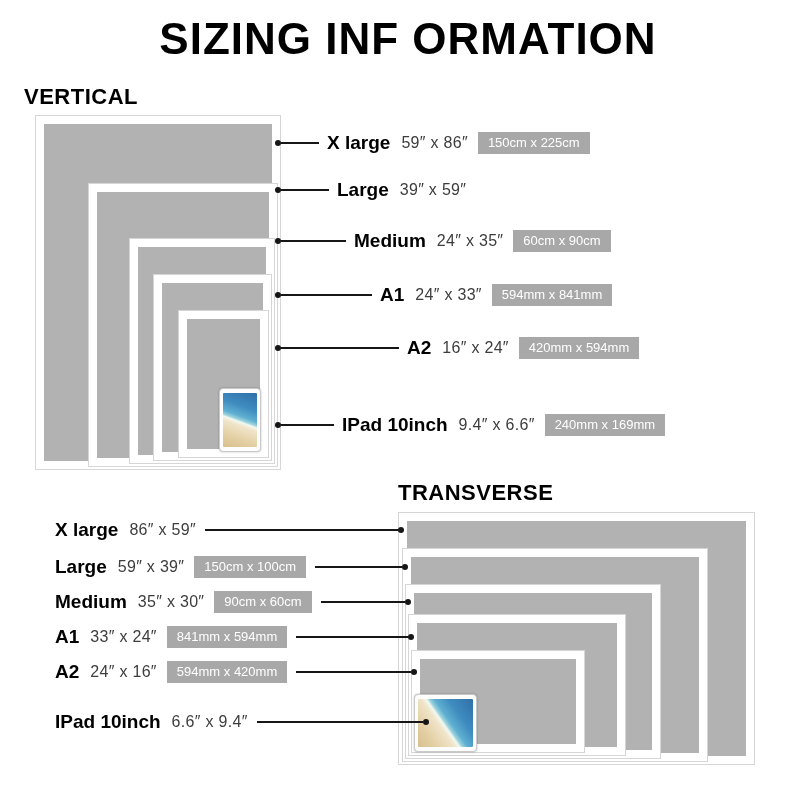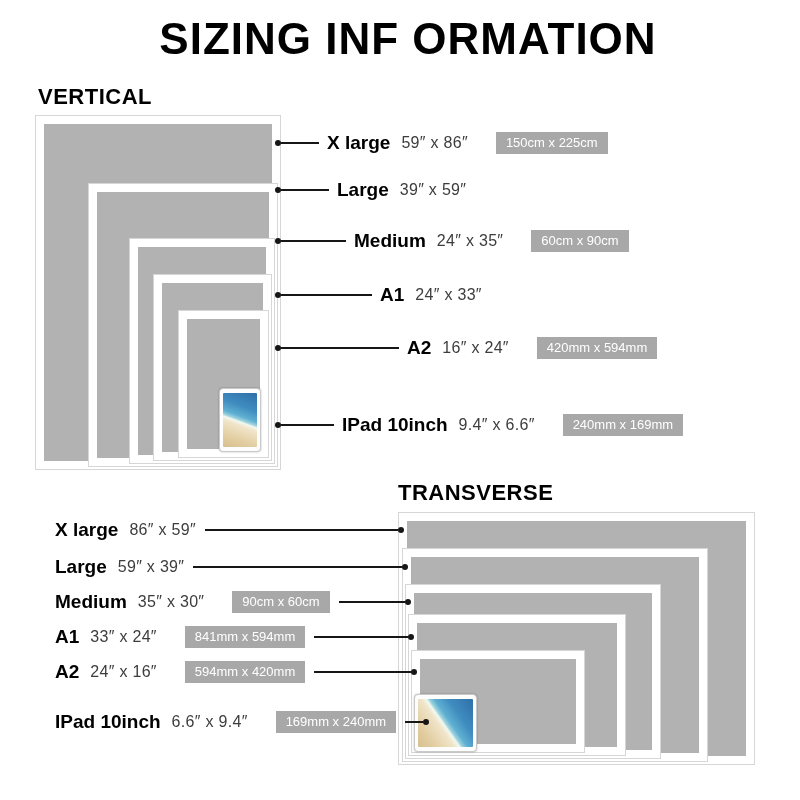--- a/index.html
+++ b/index.html
@@ -8,37 +8,37 @@
     position:relative; background:#ffffff; overflow:hidden;
     font-family:"Liberation Sans", sans-serif; color:#000;
   }
   .title {
     position:absolute; top:14px; left:8px; width:800px; text-align:center;
     font-size:44px; font-weight:900; letter-spacing:1px; color:#000;
   }
   .section-heading {
     position:absolute; font-size:22px; font-weight:800; letter-spacing:.5px;
   }
-  #vertical-heading   { left:38px;  top:84px; }
+  #vertical-heading   { left:24px;  top:84px; }
   #transverse-heading { left:398px; top:480px; }
 
   
   .frame { position:absolute; background:#ffffff; border:1px solid #d6d6d6; }
   .frame-inner { position:absolute; inset:8px; background:#b2b2b2; }
 
   
   .size-row { position:absolute; display:flex; align-items:center; height:26px; white-space:nowrap; z-index:20; }
   .leader-dot { width:6px; height:6px; border-radius:50%; background:#161616; flex:none; }
   .leader-line { height:1.5px; background:#161616; flex:none; }
   .t-line { flex:1; margin-left:9px; }
   .v-row .size-label { margin-left:8px; }
   .size-label { font-size:19px; font-weight:700; color:#000; }
   .size-inches { font-size:16px; color:#3d3d3d; margin-left:11px; letter-spacing:.3px; }
   .metric-box {
-    margin-left:28px; background:#a8a8a8; color:#ffffff;
+    margin-left:10px; background:#a8a8a8; color:#ffffff;
     font-size:13px; padding:3px 10px; line-height:1.3;
   }
 
   
   .ipad {
     position:absolute; background:#fdfdfd; border:1px solid #c9c9c9;
     border-radius:4px; box-shadow:0 0 2px rgba(0,0,0,.3);
   }
   .ipad-screen { position:absolute; inset:4px 3px; border-radius:1px; }
   .ipad-screen.portrait {
@@ -98,20 +98,21 @@
       <span class="leader-line" style="width: 65px;"></span>
       <span class="size-label">Medium</span>
       <span class="size-inches">24″ x 35″</span>
       <span class="metric-box">60cm x 90cm</span>
     </div>
     <div class="size-row v-row" style="top: 282px; left: 275px;">
       <span class="leader-dot"></span>
       <span class="leader-line" style="width: 91px;"></span>
       <span class="size-label">A1</span>
       <span class="size-inches">24″ x 33″</span>
+      <span class="metric-box">594mm x 841mm</span>
     </div>
     <div class="size-row v-row" style="top: 335px; left: 275px;">
       <span class="leader-dot"></span>
       <span class="leader-line" style="width: 118px;"></span>
       <span class="size-label">A2</span>
       <span class="size-inches">16″ x 24″</span>
       <span class="metric-box">420mm x 594mm</span>
     </div>
     <div class="size-row v-row" style="top: 412px; left: 275px;">
       <span class="leader-dot"></span>
@@ -147,20 +148,21 @@
 <div id="transverse-rows">
     <div class="size-row t-row" style="top: 517px; left: 55px; width: 349px;">
       <span class="size-label">X large</span>
       <span class="size-inches">86″ x 59″</span>
       <span class="leader-line t-line"></span>
       <span class="leader-dot"></span>
     </div>
     <div class="size-row t-row" style="top: 554px; left: 55px; width: 353px;">
       <span class="size-label">Large</span>
       <span class="size-inches">59″ x 39″</span>
+      <span class="metric-box">150cm x 100cm</span>
       <span class="leader-line t-line"></span>
       <span class="leader-dot"></span>
     </div>
     <div class="size-row t-row" style="top: 589px; left: 55px; width: 356px;">
       <span class="size-label">Medium</span>
       <span class="size-inches">35″ x 30″</span>
       <span class="metric-box">90cm x 60cm</span>
       <span class="leader-line t-line"></span>
       <span class="leader-dot"></span>
     </div>
@@ -174,17 +176,16 @@
     <div class="size-row t-row" style="top: 659px; left: 55px; width: 362px;">
       <span class="size-label">A2</span>
       <span class="size-inches">24″ x 16″</span>
       <span class="metric-box">594mm x 420mm</span>
       <span class="leader-line t-line"></span>
       <span class="leader-dot"></span>
     </div>
     <div class="size-row t-row" style="top: 709px; left: 55px; width: 374px;">
       <span class="size-label">IPad 10inch</span>
       <span class="size-inches">6.6″ x 9.4″</span>
-      <span class="metric-box">169mm x 240mm</span>
       <span class="leader-line t-line"></span>
       <span class="leader-dot"></span>
     </div>
   </div>
 
 </body></html>

